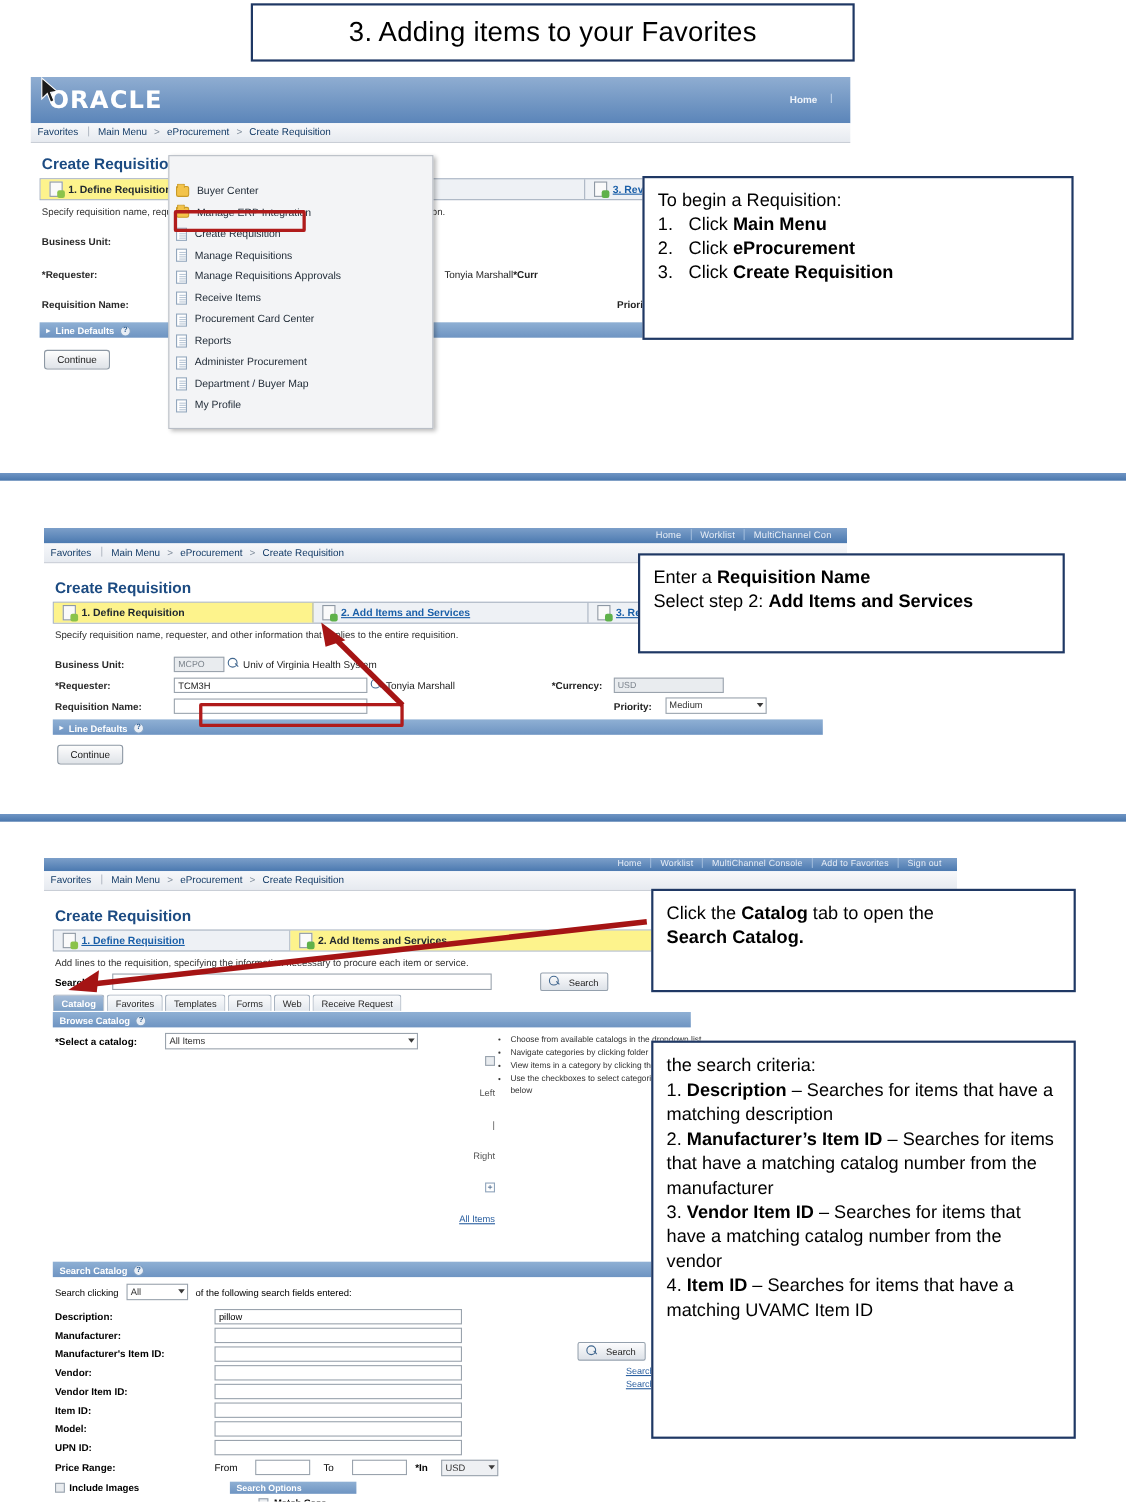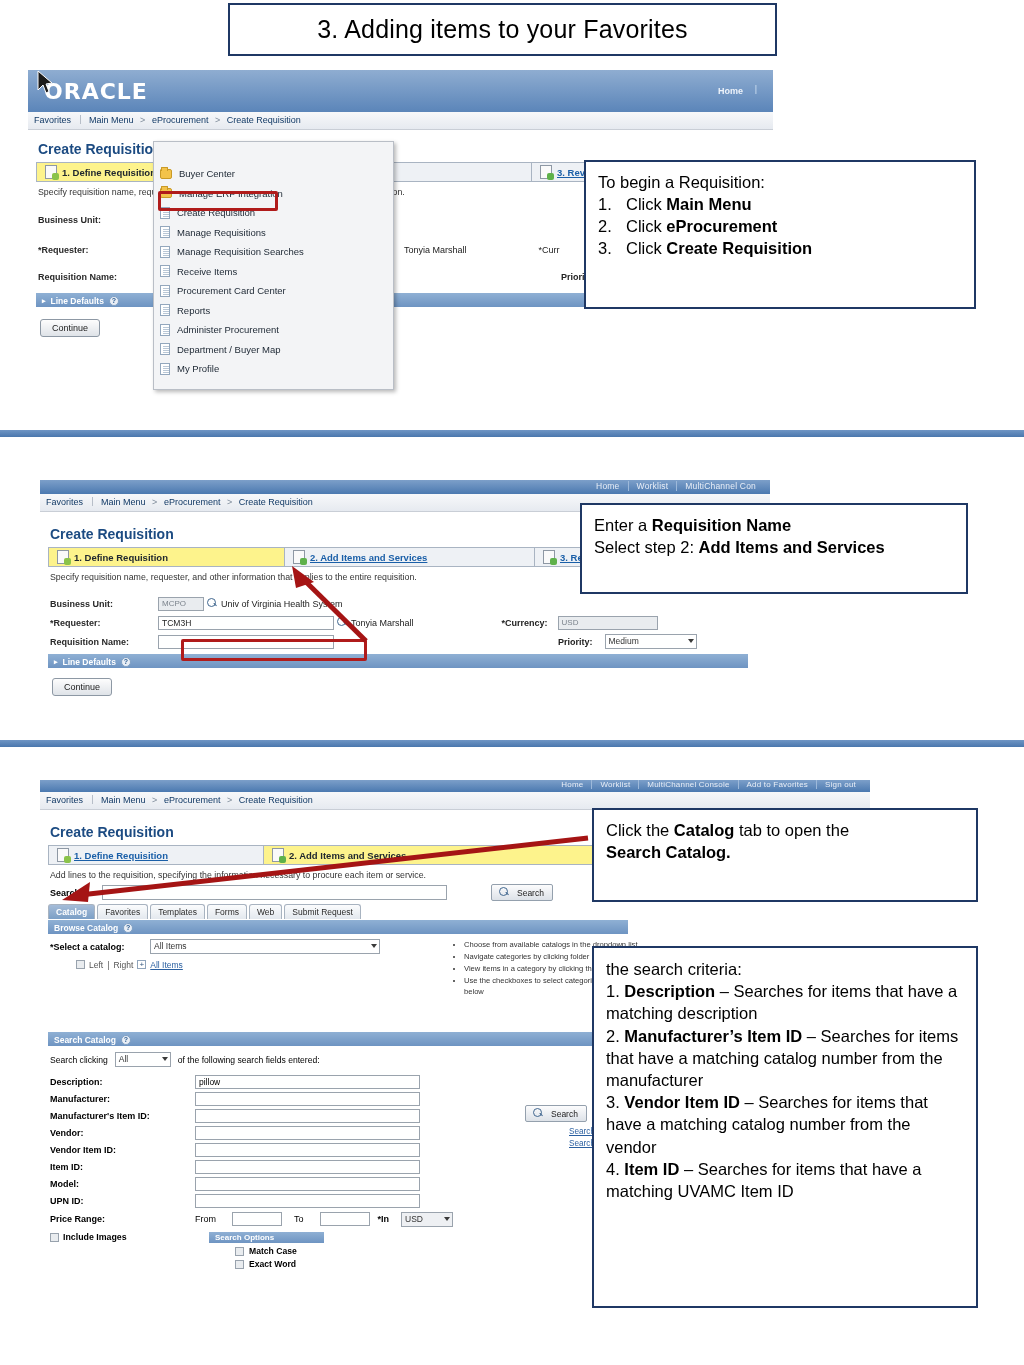--- a/index.html
+++ b/index.html
@@ -202,21 +202,21 @@
 
   <div class="hint">Specify requisition name, requester, and other information that applies to the entire requisition.</div>
 
   <div class="frm">
     <div class="row" style="height:30px;">
       <span class="lab">Business Unit:</span>
     </div>
     <div class="row" style="height:30px;">
       <span class="lab">*Requester:</span>
       <span style="margin-left:258px;">Tonyia Marshall</span>
-      <span style="margin-left:72px;font-weight:normal;">*Curr</span>
+      <span style="font-weight:bold;">*Curr</span>
     </div>
     <div class="row" style="height:24px;">
       <span class="lab">Requisition Name:</span>
       <span style="margin-left:415px;font-weight:bold;">Priority:</span>
       <span class="sel" style="margin-left:12px;width:100px;">
         <span>Medium</span><span class="arw"></span>
       </span>
     </div>
   </div>
 
@@ -245,21 +245,21 @@
   <div class="mi">
     <span class="ico-doc"></span>
     <span>Create Requisition</span>
   </div>
   <div class="mi">
     <span class="ico-doc"></span>
     <span>Manage Requisitions</span>
   </div>
   <div class="mi">
     <span class="ico-doc"></span>
-    <span>Manage Requisition Searches</span>
+    <span>Manage Requisitions Approvals</span>
   </div>
   <div class="mi">
     <span class="ico-doc"></span>
     <span>Receive Items</span>
   </div>
   <div class="mi">
     <span class="ico-doc"></span>
     <span>Procurement Card Center</span>
   </div>
   <div class="mi">
@@ -431,37 +431,37 @@
       <span>Search</span>
     </span>
   </div>
 
   <div class="tabs">
     <span class="tab sel">Catalog</span>
     <span class="tab">Favorites</span>
     <span class="tab">Templates</span>
     <span class="tab">Forms</span>
     <span class="tab">Web</span>
-    <span class="tab">Submit Request</span>
+    <span class="tab">Receive Request</span>
   </div>
 
   <div class="blueband" style="width:580px;margin-top:1px;">
     <span>Browse Catalog</span>
     <span class="qmark">?</span>
   </div>
 
   <div style="display:flex;padding:5px 0 0 10px;">
     <div style="width:400px;">
       <div style="display:flex;align-items:center;font-size:9px;">
         <span style="font-weight:bold;width:100px;">*Select a catalog:</span>
         <span class="sel" style="width:230px;">
           <span>All Items</span><span class="arw"></span>
         </span>
       </div>
-      <div style="font-size:8.5px;padding:6px 0 0 26px;color:#555;display:flex;align-items:flex-start;gap:4px;">
+      <div style="font-size:8.5px;padding:6px 0 0 26px;color:#555;display:flex;align-items:flex-end;gap:19px;flex-direction:column;">
         <span class="chk"></span>
         <span>Left</span>
         <span>|</span>
         <span>Right</span>
         <span style="border:1px solid #8fa4bb;width:9px;height:9px;display:inline-flex;align-items:center;justify-content:center;font-size:8px;line-height:1;color:#31547d;">+</span>
         <a href="#" style="color:#2a5fa0;">All Items</a>
       </div>
     </div>
     <ul class="bullets" style="margin:0;padding-left:14px;width:200px;">
       <li>Choose from available catalogs in the dropdown list</li>

